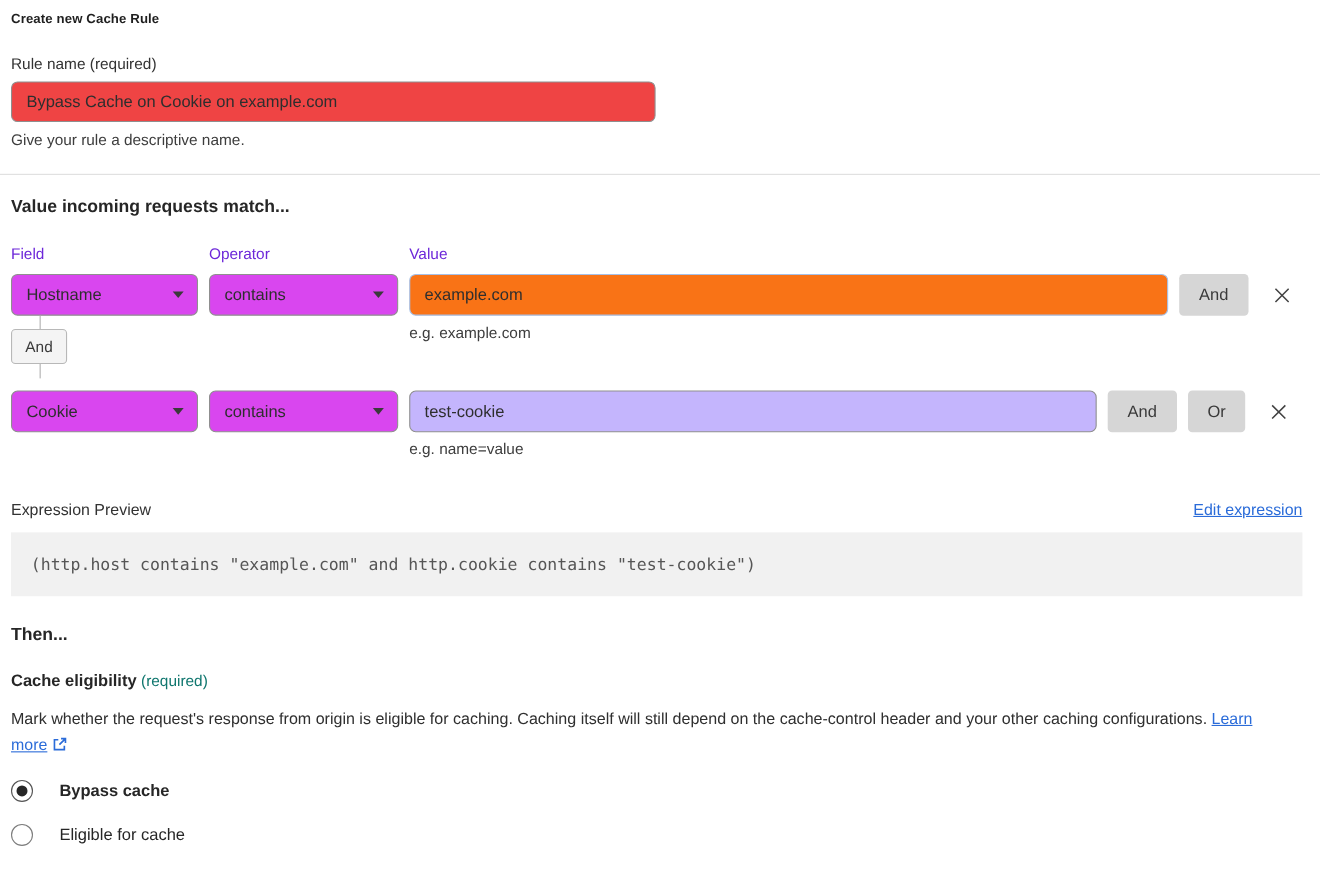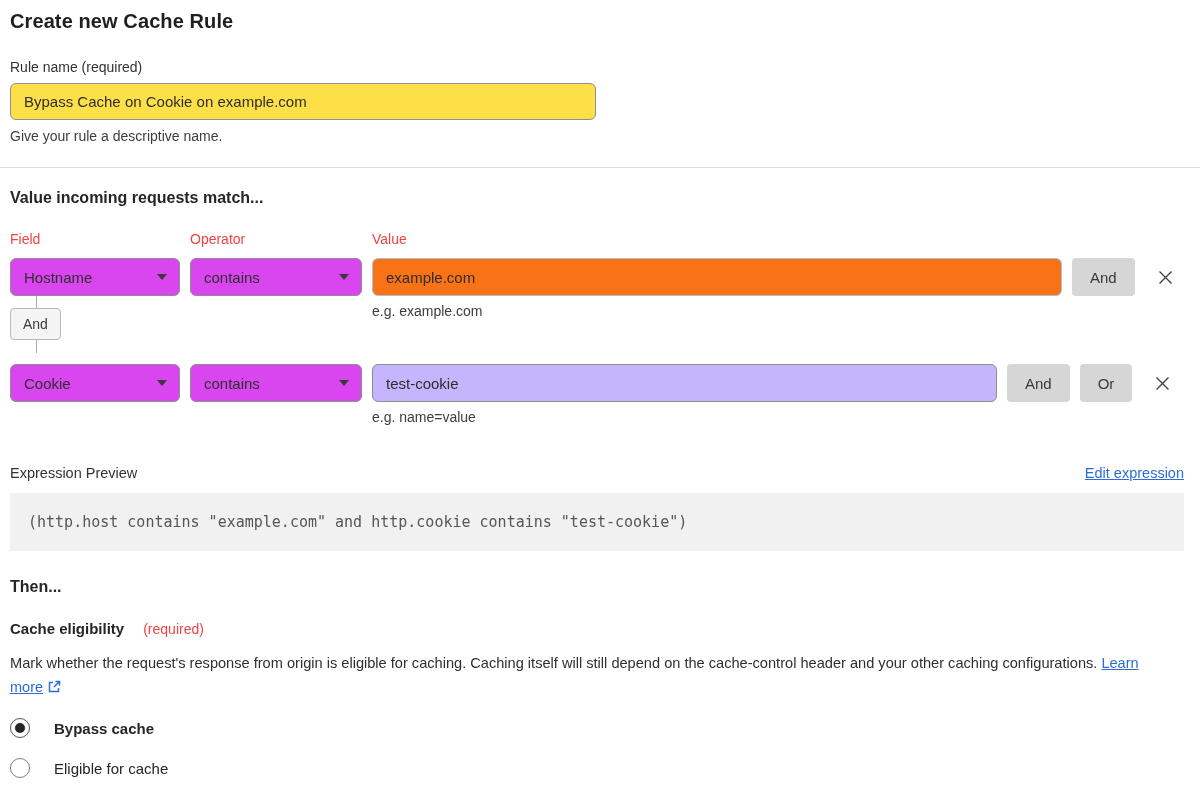--- a/index.html
+++ b/index.html
@@ -6,54 +6,54 @@
   html, body { width: 1200px; height: 793px; background: #ffffff; }
   body {
     font-family: "Liberation Sans", "DejaVu Sans", sans-serif;
     color: #313131;
     overflow: hidden;
   }
   .page { width: 1174px; margin-left: 10px; }
 
   h1.page-title {
     margin-top: 10px;
-    font-size: 20px;
+    font-size: 12px;
     font-weight: bold;
     color: #1f1f1f;
     letter-spacing: 0.1px;
   }
 
   .field-label { margin-top: 26px; font-size: 14px; color: #333; }
 
   .text-input {
     display: block;
     margin-top: 8px;
     width: 586px;
     height: 37px;
     border: 1px solid #8f8f8f;
     border-radius: 6px;
     padding: 0 13px;
     font-size: 15px;
     color: #2e2e2e;
     font-family: "Liberation Sans", sans-serif;
-    background: #fde047;
+    background: #ef4444;
     outline: none;
   }
 
   .helper { margin-top: 8px; font-size: 14px; color: #3d3d3d; }
 
   .divider {
     border: none;
     border-top: 1px solid #dedede;
     margin: 23px -16px 0 -10px;
   }
 
   h2.section-heading { margin-top: 21px; font-size: 16px; font-weight: bold; color: #262626; }
 
-  .cond-labels { display: flex; margin-top: 24px; font-size: 14px; color: #ef4444; }
+  .cond-labels { display: flex; margin-top: 24px; font-size: 14px; color: #6d28d9; }
   .cond-labels .col-field { width: 180px; }
   .cond-labels .col-operator { width: 182px; }
 
   .cond-row { display: flex; margin-top: 11px; align-items: center; }
 
   .select-box {
     height: 38px;
     border: 1px solid #8f8f8f;
     border-radius: 6px;
     background: #d946ef;
@@ -167,21 +167,21 @@
   .code-block code {
     font-family: "DejaVu Sans Mono", "Liberation Mono", monospace;
     font-size: 15px;
     color: #565656;
   }
 
   h2.then-heading { margin-top: 27px; font-size: 16px; font-weight: bold; color: #262626; }
 
   .ce-head { margin-top: 24px; display: flex; align-items: baseline; }
   .ce-label { font-size: 15px; font-weight: bold; color: #262626; }
-  .ce-required { margin-left: 19px; font-size: 14px; color: #ef4444; text-align: center; }
+  .ce-required { margin-left: 4px; font-size: 14px; color: #0f766e; text-align: center; }
 
   p.desc {
     margin-top: 14px;
     font-size: 14.6px;
     line-height: 24px;
     color: #2f2f2f;
     max-width: 1152px;
   }
   .ext-icon { vertical-align: -2px; margin-left: 4px; }
 

